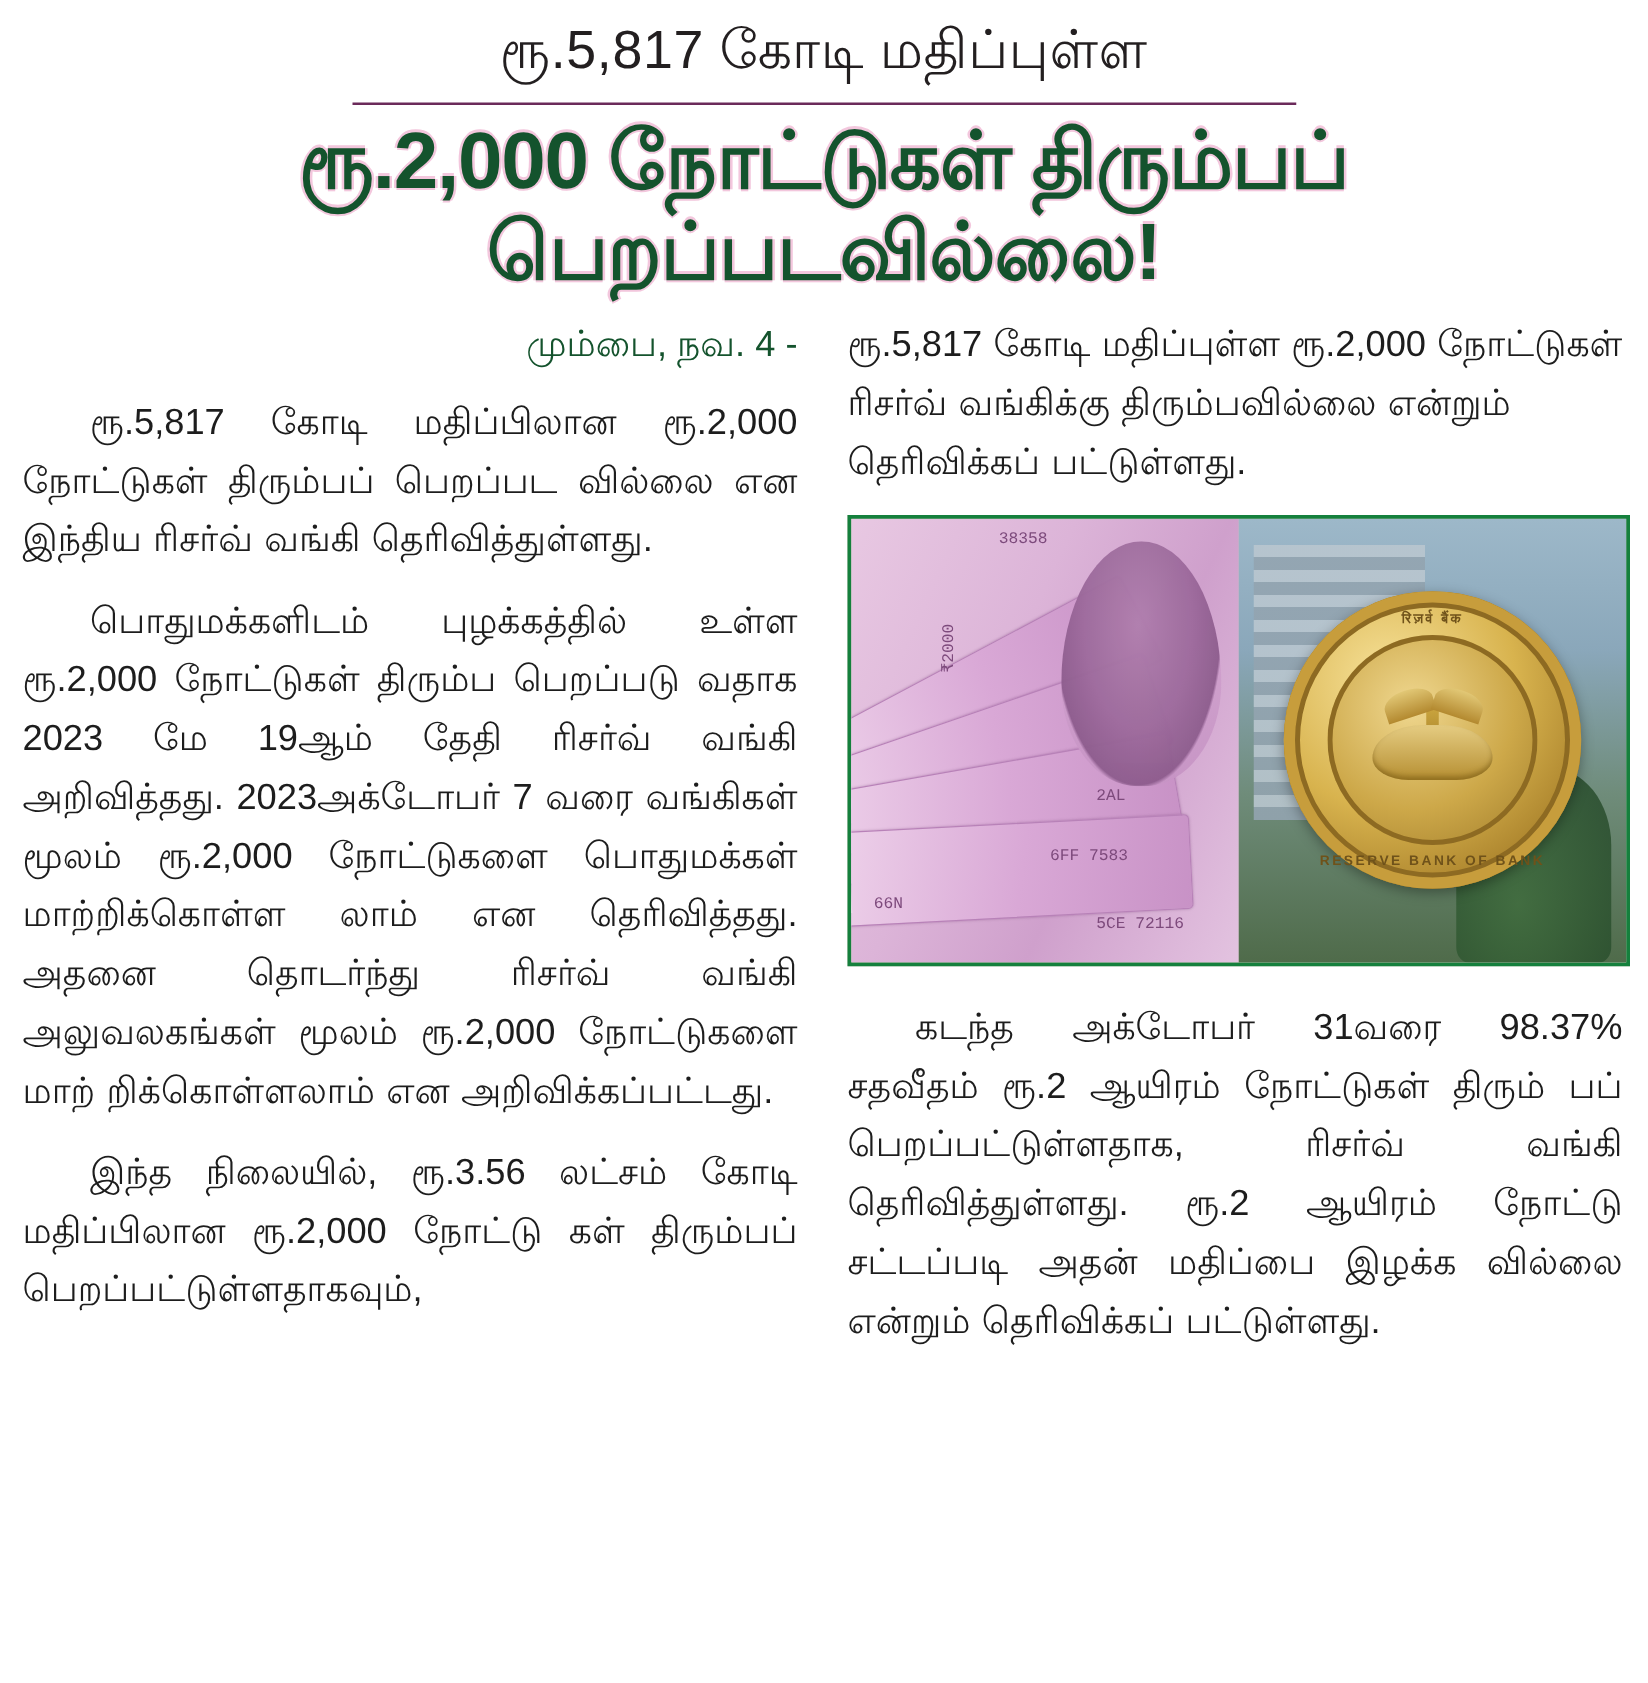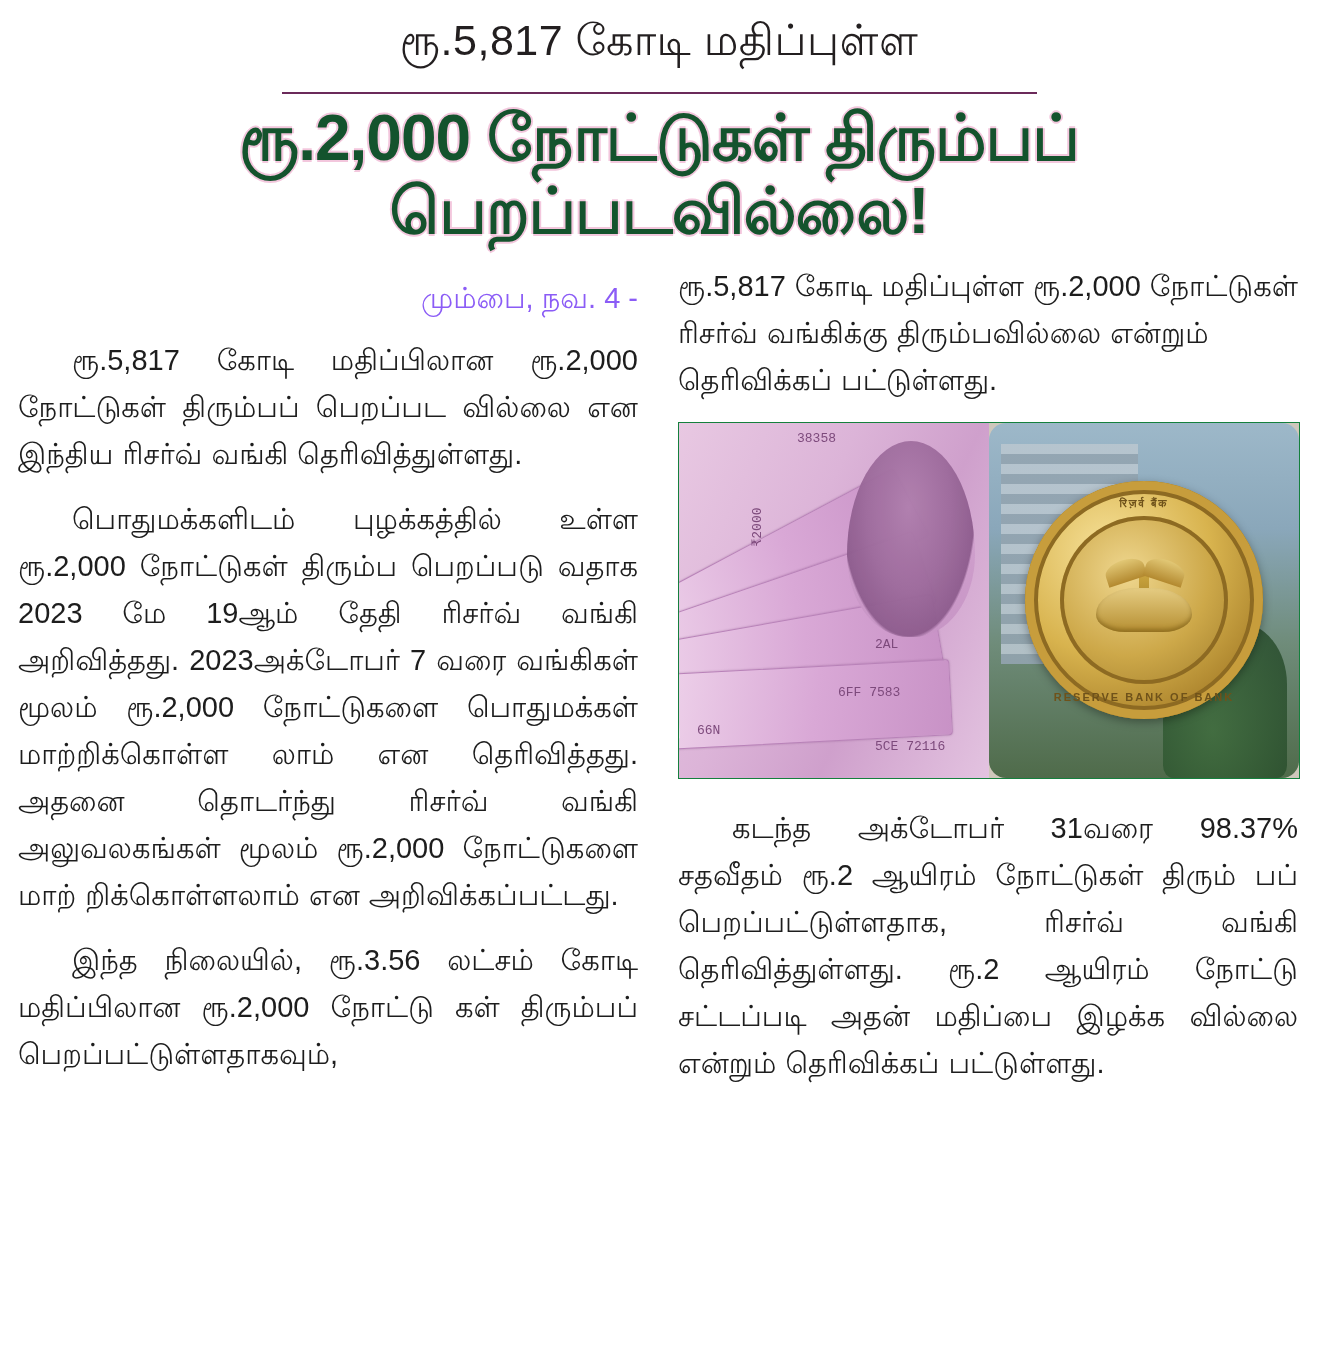--- a/index.html
+++ b/index.html
@@ -24,21 +24,21 @@
     position: relative;
   }
 
   
   .kicker {
     text-align: center;
     font-size: 43px;
     line-height: 1.25;
     color: #231f20;
     letter-spacing: 0.5px;
-    padding: 6px 0 24px 0;
+    padding: 6px 0 14px 0;
     font-family: "Liberation Sans", sans-serif;
   }
   .kicker-rule {
     width: 755px;
     height: 2px;
     background: #6b2a5a;
     margin: 0 auto 8px auto;
   }
   .headline {
     text-align: center;
@@ -81,36 +81,36 @@
     line-height: 1.62;
     text-align: justify;
     text-align-last: left;
     color: #1d1d1d;
     word-spacing: 1px;
   }
   p.body.indent {
     text-indent: 54px;
   }
   p.dateline {
-    margin: 12px 0 16px 0;
+    margin: 0 0 16px 0;
     font-size: 29px;
     line-height: 1.6;
     text-align: right;
-    color: #8b5cf6;
+    color: #14532d;
   }
   p.last {
     text-align: left;
   }
 
   
   .photo {
     width: 620px;
     height: 355px;
     margin: 6px 0 26px 0;
-    border: 1px solid #15803d;
+    border: 3px solid #15803d;
     position: relative;
     overflow: hidden;
     background: #cfc7bb;
   }
   .photo-left {
     position: absolute;
     left: 0; top: 0;
     width: 50%;
     height: 100%;
     background:
@@ -157,21 +157,20 @@
     font-family: "Liberation Mono", monospace;
   }
   .photo-right {
     position: absolute;
     right: 0; top: 0;
     width: 50%;
     height: 100%;
     background:
       linear-gradient(180deg, #9db8c9 0%, #8aa7ba 30%, #6f8c7a 62%, #4f6b4a 100%);
     overflow: hidden;
-    border-radius: 17px;
   }
   .rbi-building {
     position: absolute;
     left: 4%;
     top: 6%;
     width: 44%;
     height: 62%;
     background:
       repeating-linear-gradient(180deg,#b9c6cf 0 10px,#93a4b0 10px 20px);
     opacity: .9;

